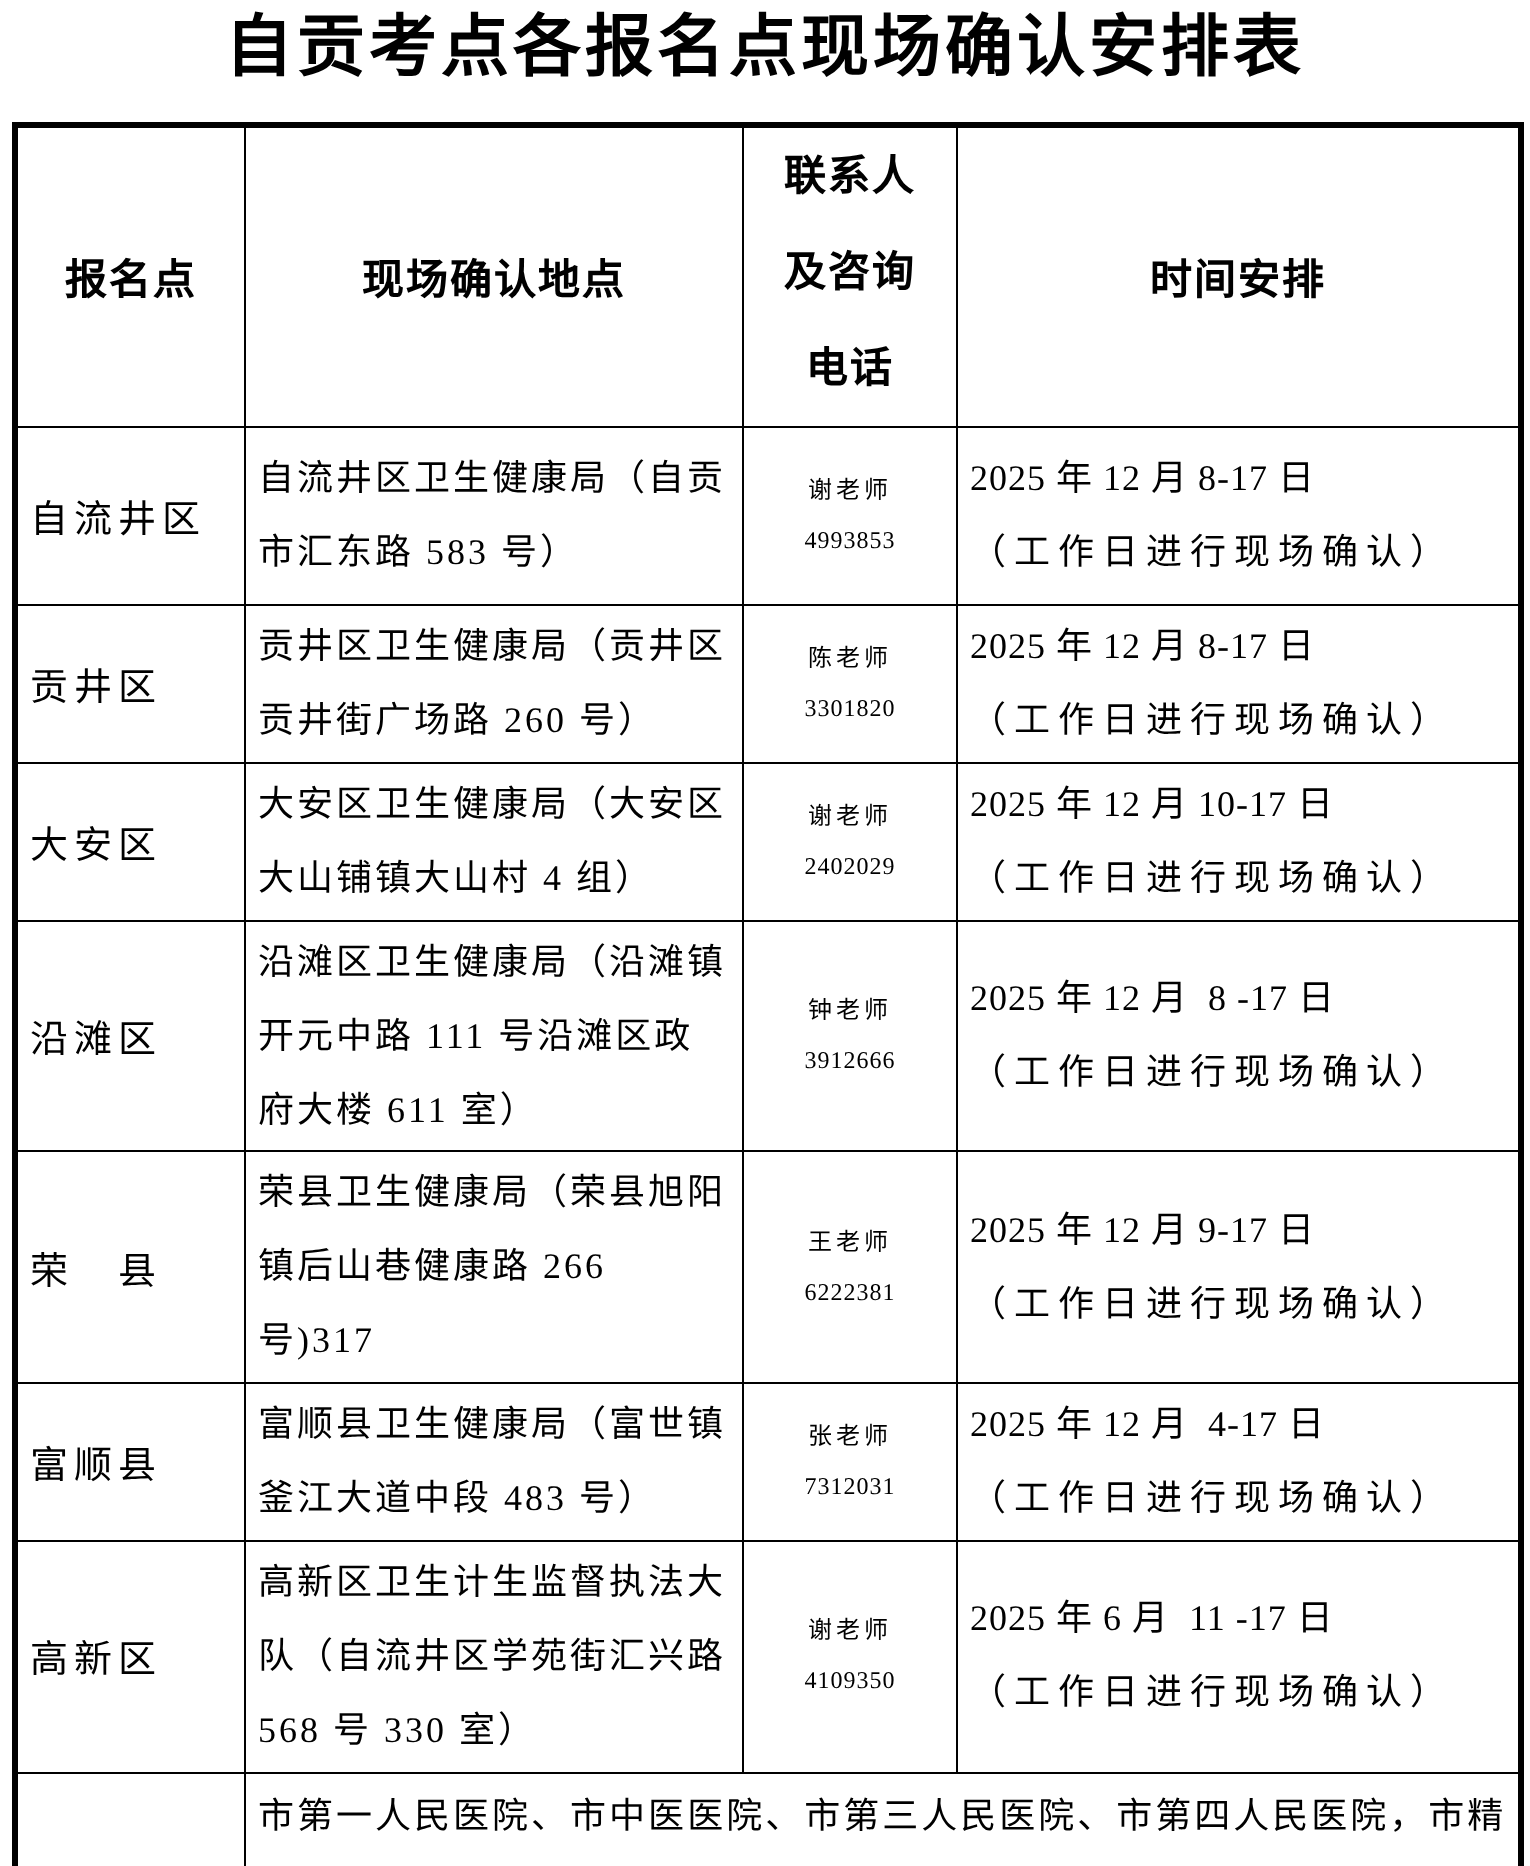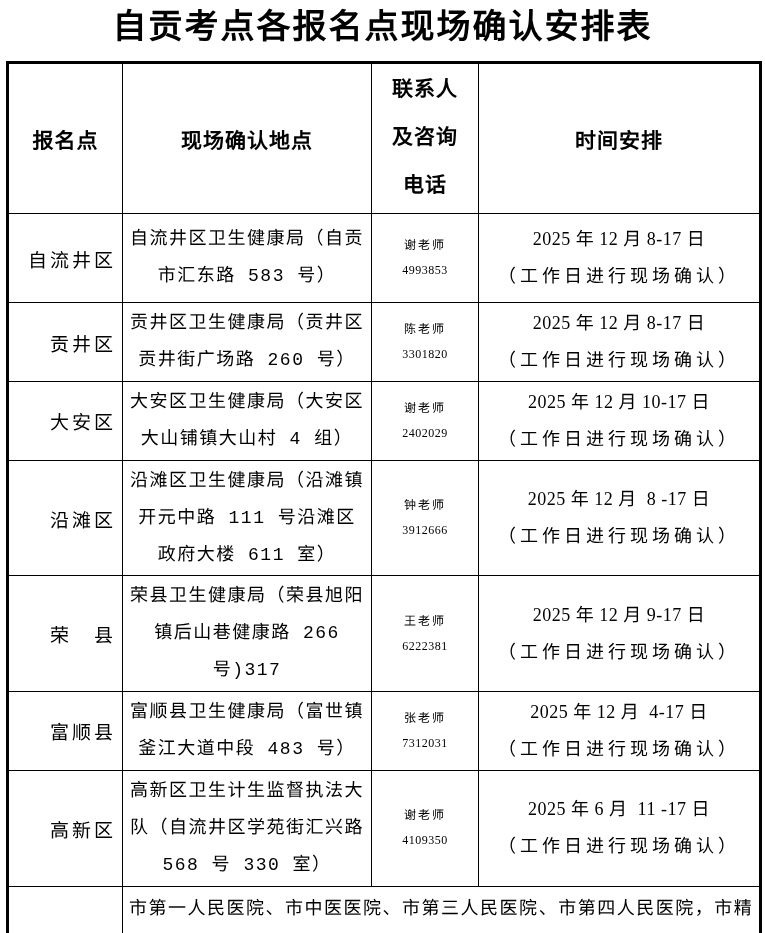--- a/index.html
+++ b/index.html
@@ -11,21 +11,21 @@
     font-family: "Liberation Serif", serif;
   }
   .page {
     width: 765px;
     height: 933px;
     background: #ffffff;
     overflow: hidden;
   }
   .page-title {
     text-align: center;
-    font-family: Liberation Serif, serif;
+    font-family: Liberation Mono, monospace;
     font-weight: 700;
     font-size: 34px;
     letter-spacing: 2px;
     padding-top: 5px;
     line-height: 1.3;
     color: #000000;
   }
   table.schedule-table {
     border-collapse: collapse;
     table-layout: fixed;
@@ -42,40 +42,38 @@
   }
   .schedule-table th {
     font-family: Liberation Mono, monospace;
     font-weight: 700;
     font-size: 21px;
     letter-spacing: 1px;
     text-align: center;
   }
   .th-contact div { line-height: 48px; }
   .c-site {
-    text-align: right;
+    text-align: left;
     font-size: 19px;
     letter-spacing: 3px;
   }
   .c-addr {
-    text-align: center;
+    text-align: left;
     font-size: 18px;
     letter-spacing: 1.5px;
     line-height: 2.05;
     padding: 2px 9px;
-    font-family: Liberation Mono, monospace;
   }
   .c-contact {
     text-align: center;
     font-size: 12px;
   }
   .c-contact .contact-name { letter-spacing: 2px; line-height: 2.1; }
   .c-contact .contact-phone { letter-spacing: 0.5px; line-height: 2.1; }
   .c-sched {
-    text-align: center;
     font-size: 18px;
   }
   .c-sched .sched-date {
     line-height: 2.05;
     letter-spacing: 0.5px;
     white-space: pre-wrap;
   }
   .c-sched .sched-note {
     line-height: 2.05;
     letter-spacing: 4px;

